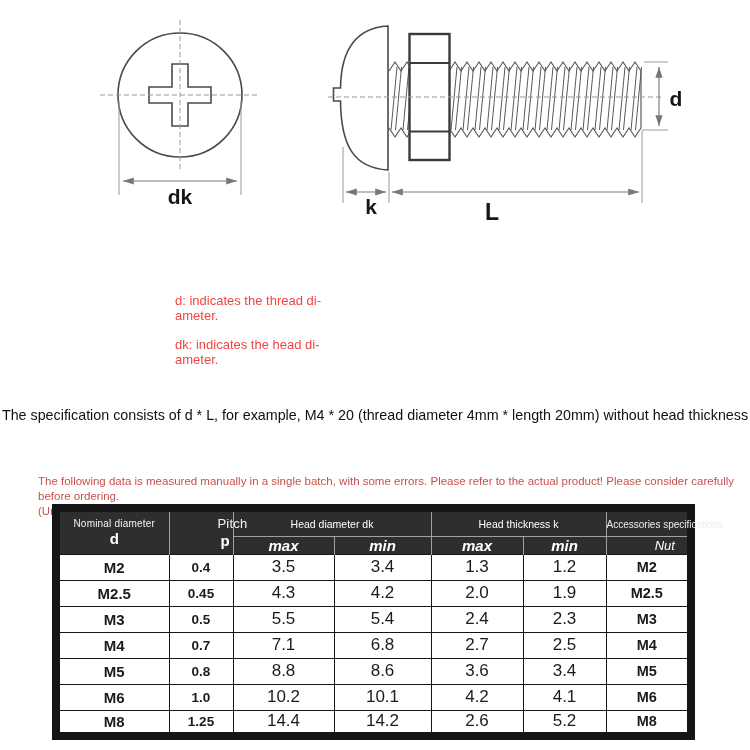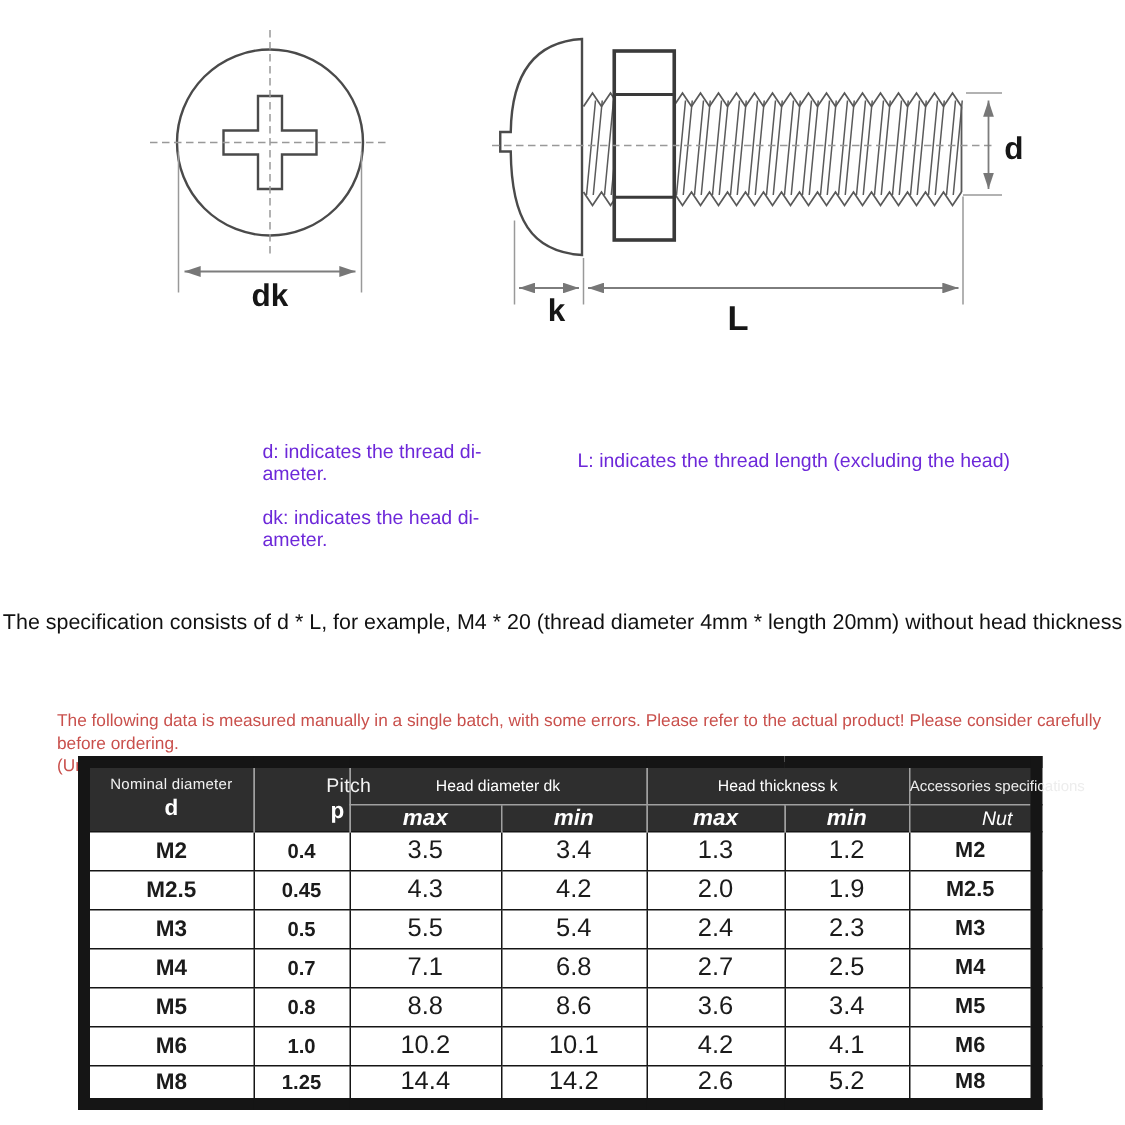--- a/index.html
+++ b/index.html
@@ -10,21 +10,21 @@
   .fillw{fill:#fff;}
   .thread{stroke:#5a5a5a;stroke-width:1.2;fill:none;}
   .thin{stroke-width:1;}
   .nut{stroke:#3a3a3a;stroke-width:2.4;fill:#fff;}
   .nut2{stroke:#3a3a3a;stroke-width:2;}
   .cl{stroke:#999;stroke-width:1;stroke-dasharray:5 3;}
   .ext{stroke:#999;stroke-width:1;}
   .dim{stroke:#7d7d7d;stroke-width:1.2;}
   .dlabel{font-family:"Liberation Sans",sans-serif;font-weight:bold;font-size:21px;fill:#161616;text-anchor:middle;}
   .dlabel.big{font-size:23px;}
-  .def{position:absolute;font-size:13px;line-height:1.18;white-space:pre-line;color:#6d28d9;}
+  .def{position:absolute;font-size:13px;line-height:1.18;white-space:pre-line;color:#ef4444;}
   .def-d{left:175px;top:293px;}
   .def-L{left:385px;top:299px;}
   .def-dk{left:175px;top:337px;}
   .def-k{left:385px;top:342px;}
   .spec-note{position:absolute;left:0;top:407px;width:750px;text-align:center;font-size:14.3px;color:#111;}
   .warning{position:absolute;left:38px;top:474px;width:700px;font-size:11.5px;line-height:1.3;white-space:pre-line;}
   table.spec{position:absolute;left:52px;top:504px;width:635px;border-collapse:collapse;table-layout:fixed;
              border:8px solid #ef4444;}
   table.spec th,table.spec td{padding:0;text-align:center;vertical-align:middle;}
   thead th{color:#fff;border-right:1.5px solid #a0a0a0;font-weight:normal;}
@@ -89,21 +89,20 @@
 
       <line class="ext" x1="644" y1="62" x2="668" y2="62"></line>
       <line class="ext" x1="642" y1="130" x2="668" y2="130"></line>
       <line class="dim" x1="659" y1="67" x2="659" y2="126" marker-start="url(#arw)" marker-end="url(#arw)"></line>
       <text class="dlabel" x="676" y="106">d</text>
     </g>
   </svg>
 
   <div class="def def-d">d: indicates the thread di-
 ameter.</div>
-  <div class="def def-L">L: indicates the thread length (excluding the head)</div>
   <div class="def def-dk">dk: indicates the head di-
 ameter.</div>
 
   <div class="spec-note">The specification consists of d * L, for example, M4 * 20 (thread diameter 4mm * length 20mm) without head thickness</div>
 
   <div class="warning" style="color: rgb(201, 80, 76);">The following data is measured manually in a single batch, with some errors. Please refer to the actual product! Please consider carefully before ordering.
 (Unit: mm)</div>
 
   <table class="spec" style="border-color: rgb(21, 21, 21);">
     <colgroup>

